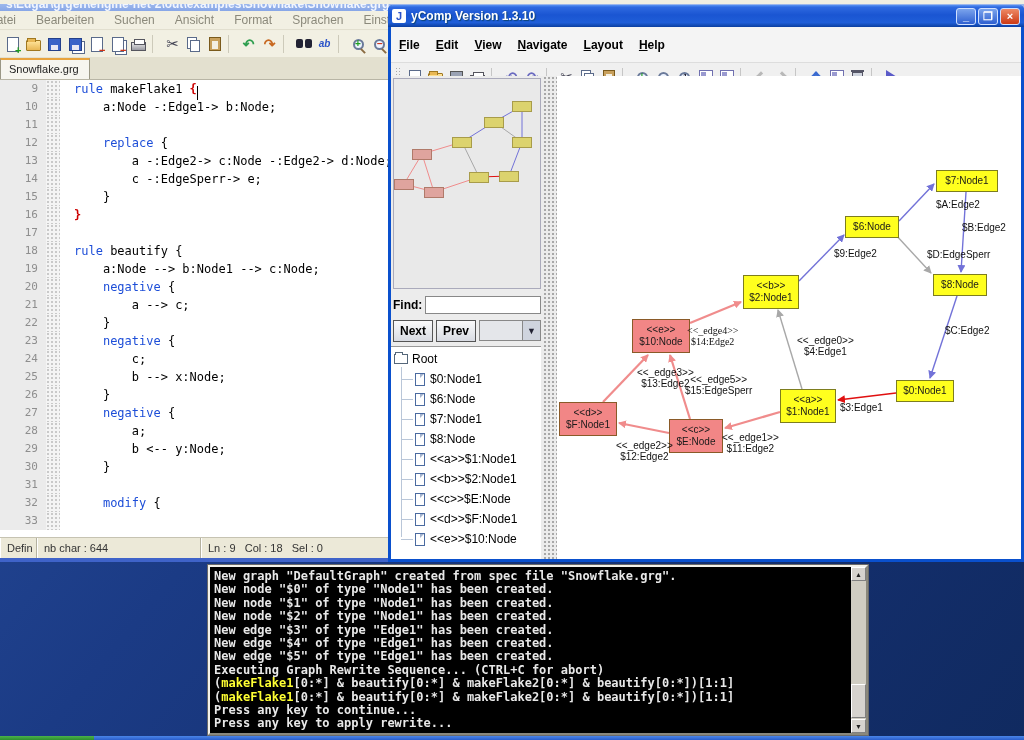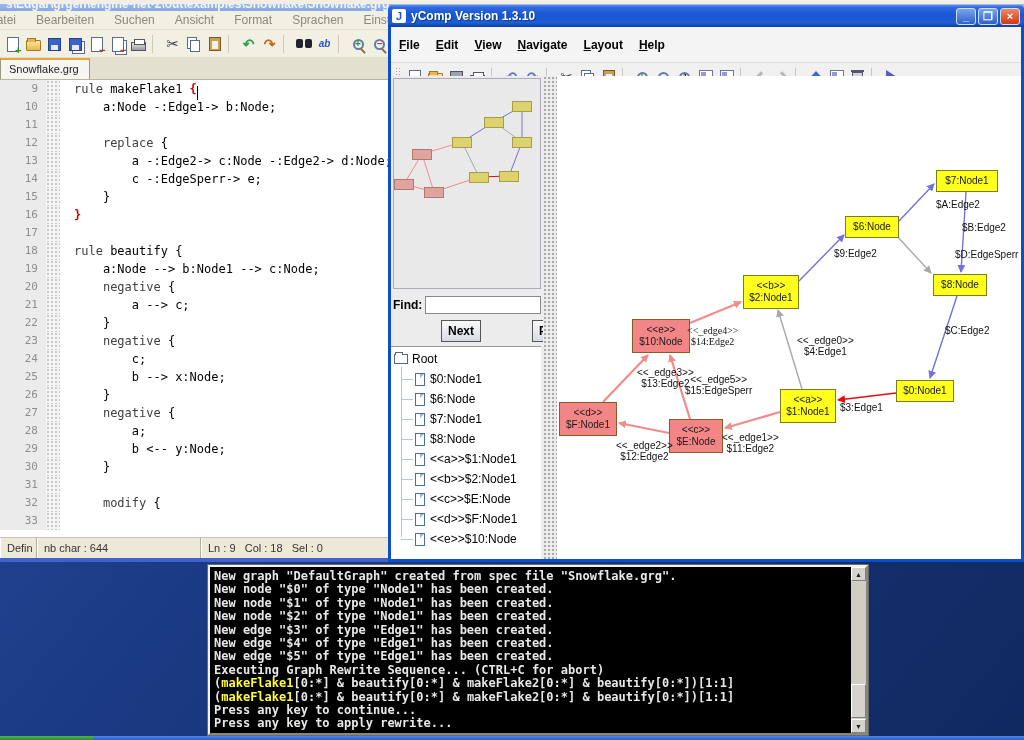--- a/index.html
+++ b/index.html
@@ -20,21 +20,21 @@
   .e-tabbar { position:absolute; left:0; top:57px; width:388px; height:23px; background:#e3e0cf;
     border-bottom:1px solid #b8b5a5; display:flex; align-items:flex-end; }
   .e-tab { height:21px; background:#f6f5ef; border:1px solid #9a9785; border-bottom:none;
     border-top:2px solid #e8a33d; font-size:11px; color:#222; padding:3px 10px 0 8px; }
   .e-code { position:absolute; left:0; top:80px; width:1024px; height:457px; background:#fff; overflow:hidden; }
   .cline { display:flex; height:18px; line-height:18px; font-family:"DejaVu Sans Mono", monospace; font-size:12px; }
   .lnum { width:46px; text-align:right; padding-right:8px; color:#8e8e8e; background:#ebebeb; font-size:11px; flex:none; }
   .fold { width:14px; flex:none; background:#f4f4f4;
     background-image:radial-gradient(#c9c9c9 0.8px, transparent 0.9px); background-size:4px 4px; }
   .ctext { white-space:pre; padding-left:14px; color:#000; }
-  .kw { color:#404040; }
+  .kw { color:#1d4ed8; }
   .br { color:#cc0000; font-weight:bold; }
   #caret { position:absolute; width:1.5px; height:14px; background:#000; }
   .e-status { position:absolute; left:0; top:537px; width:1024px; height:21px; background:#ece9d8;
     border-top:1px solid #c6c3b2; display:flex; font-size:11px; color:#333; }
   .scell { border-right:1px solid #b4b19f; border-left:1px solid #fff; padding:4px 6px 0 6px;
     white-space:pre; overflow:hidden; }
   .e-bottom { position:absolute; left:0; top:558px; width:1024px; height:4px; background:#3f63c9; }
 
   
   .tbtn { width:21px; height:21px; display:flex; align-items:center; justify-content:center; flex:none; position:relative; }
@@ -101,21 +101,21 @@
   .y-left { position:absolute; left:0; top:0; width:152px; height:483px; }
   .y-minimap { position:absolute; left:2px; top:2px; width:148px; height:211px; background:#e9e9e9; border:1px solid #aab; overflow:hidden; }
   .mmnode { position:absolute; width:20px; height:11px; border:1px solid; }
   .mm-y { background:#dcd36e; border-color:#a89c4a; }
   .mm-p { background:#dfa49e; border-color:#b07a6a; }
   .y-findrow { position:absolute; left:0; top:216px; width:152px; height:25px; display:flex; align-items:center; padding:0 2px; }
   .y-findrow label { font-size:12px; font-weight:bold; margin-right:3px; }
   .y-findrow input { flex:1; height:18px; border:1px solid #888; background:#fff; font-size:11px; min-width:10px; }
   .y-navrow { position:absolute; left:0; top:241px; width:152px; height:27px; display:flex; align-items:center; padding:0 2px; gap:3px; }
   .jbtn { height:22px; padding:0 6px; background:linear-gradient(#fafafa,#d8dbe2); border:1px solid #555;
-    font-size:12px; font-weight:bold; color:#000; display:flex; align-items:center;margin-left:48px; }
+    font-size:12px; font-weight:bold; color:#000; display:flex; align-items:center; }
   .jcombo { flex:1; height:21px; border:1px solid #888; background:#e4e6ea; display:flex; }
   .jcombo .cval { flex:1; }
   .jcombo .cbtn { width:18px; background:#cfd4de; border-left:1px solid #888; color:#223; font-size:9px;
     display:flex; align-items:center; justify-content:center; }
   .y-tree { position:absolute; left:0; top:270px; width:150px; height:213px; background:#fff; border-top:1px solid #999; overflow:hidden; padding-top:2px; }
   .titem { height:20px; display:flex; align-items:center; font-size:12px; color:#000; position:relative; }
   .titem.child { padding-left:24px; }
   .titem.child::before { content:""; position:absolute; left:10px; top:10px; width:12px; height:1px; background:#b9c6d8; }
   .tree-vline { position:absolute; left:10px; top:20px; width:1px; background:#b9c6d8; }
   .tico-folder { width:14px; height:10px; background:#fff; border:1px solid #55677a; margin:0 4px 0 3px; position:relative; flex:none; }
@@ -593,21 +593,21 @@
           </div>
           <div class="elabel" style="left: 277px; top: 172px;">
             <div>$9:Edge2</div>
           </div>
           <div class="elabel" style="left: 379px; top: 123px;">
             <div>$A:Edge2</div>
           </div>
           <div class="elabel" style="left: 405px; top: 146px;">
             <div>$B:Edge2</div>
           </div>
-          <div class="elabel" style="left: 370px; top: 173px; margin-left: 28px;">
+          <div class="elabel" style="left: 370px; top: 173px;">
             <div>$D:EdgeSperr</div>
           </div>
           <div class="elabel" style="left: 388px; top: 249px;">
             <div>$C:Edge2</div>
           </div>
           <div class="elabel" style="left: 283px; top: 326px;">
             <div>$3:Edge1</div>
           </div>
           <div class="elabel" style="left: 240px; top: 259px;">
             <div>&lt;&lt;_edge0&gt;&gt;</div>

